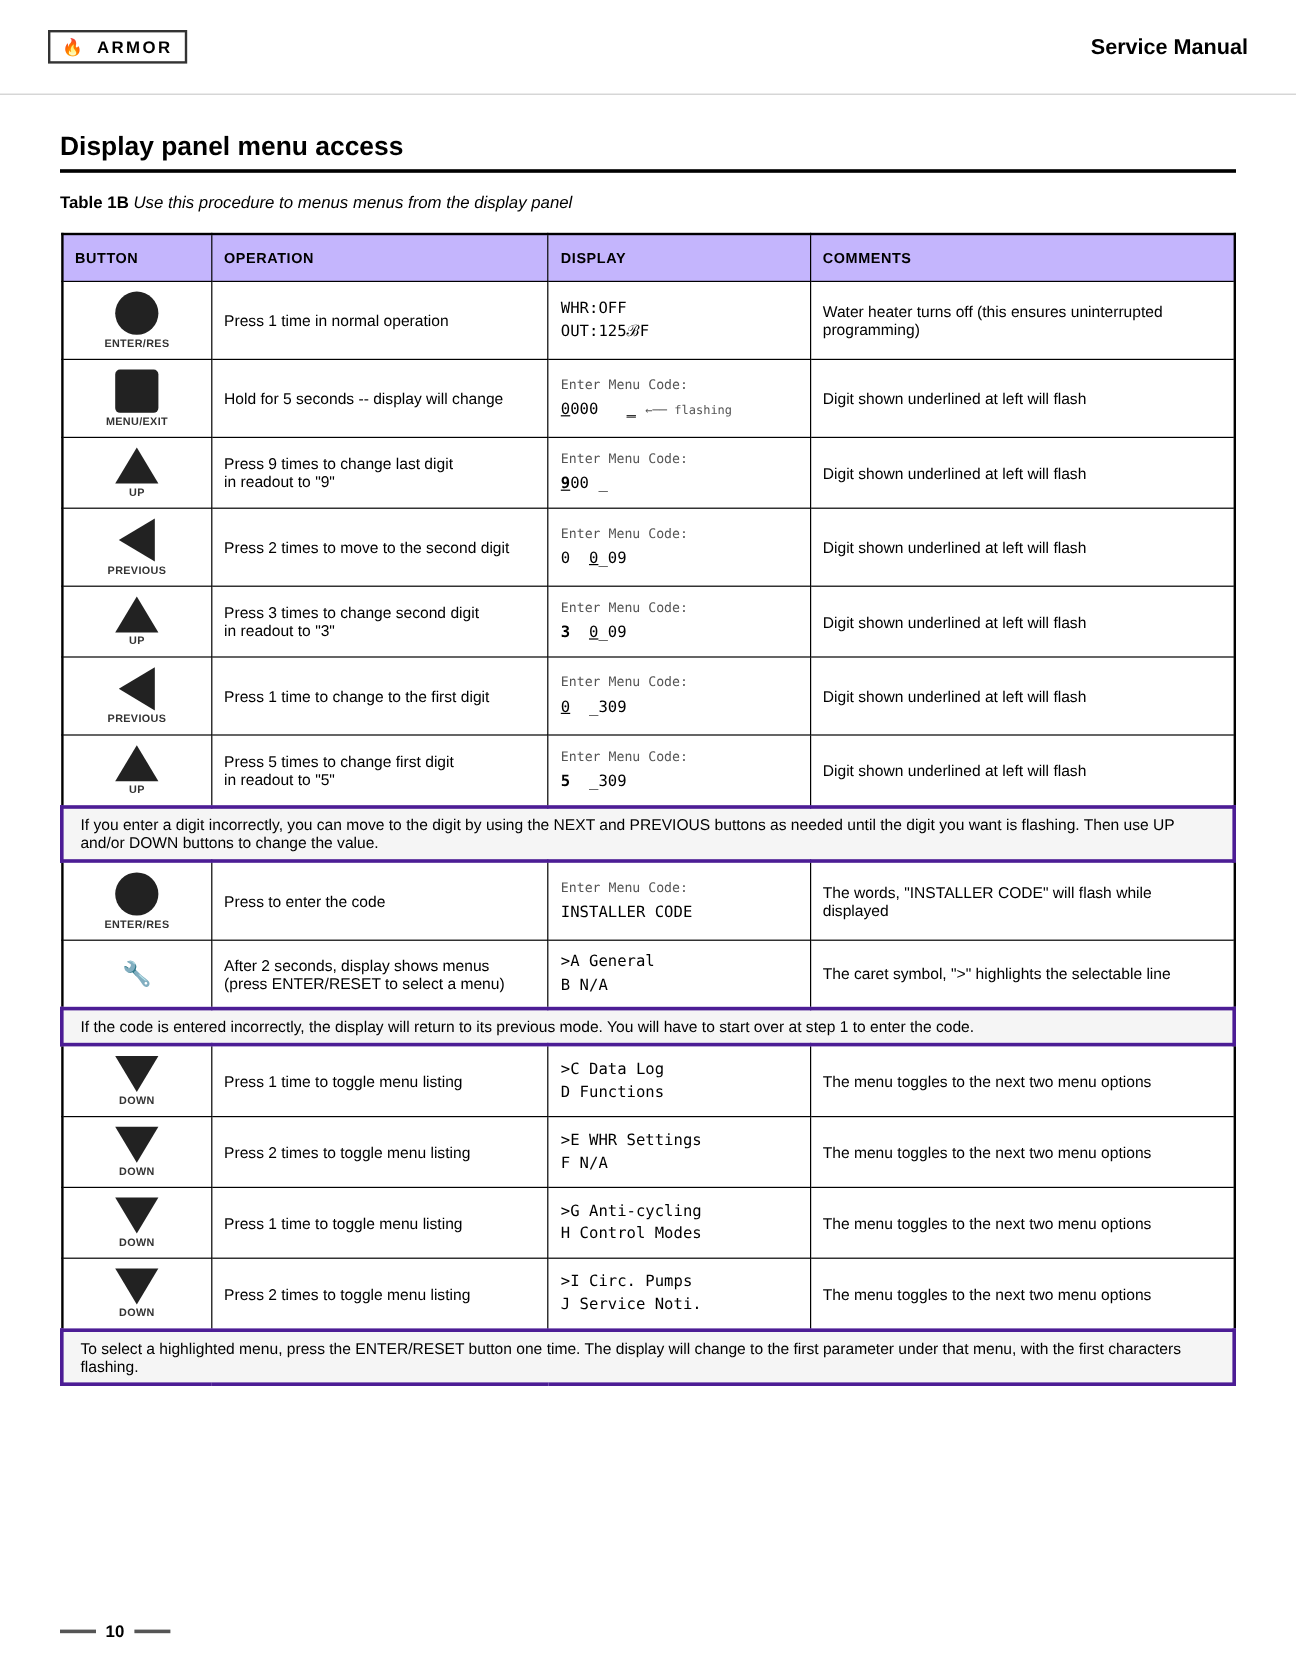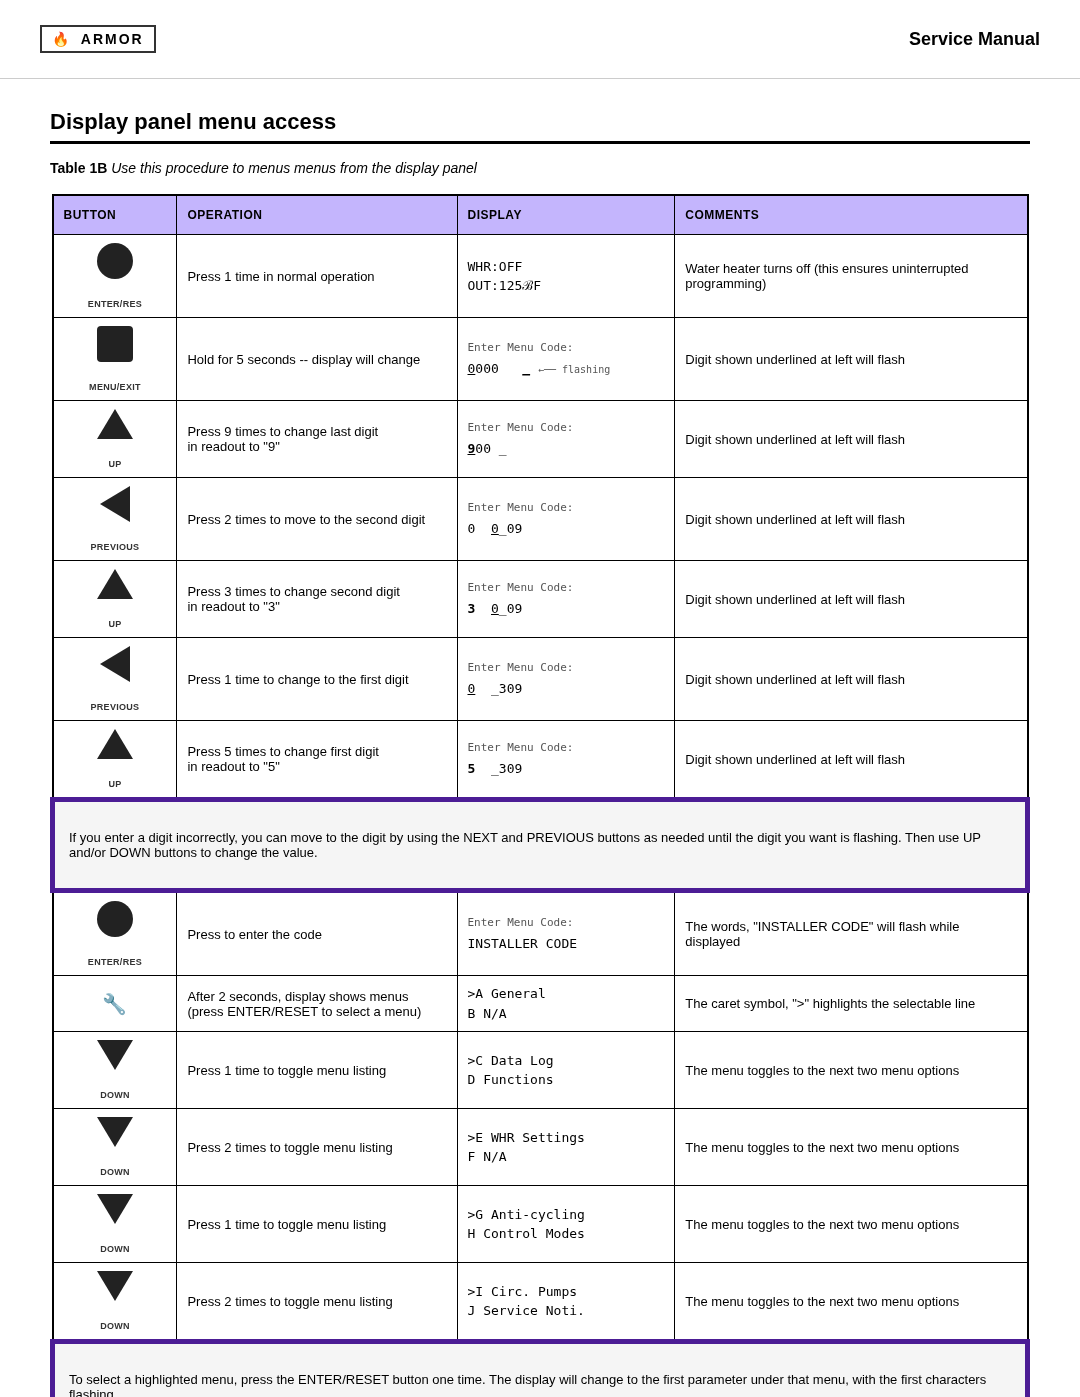--- a/index.html
+++ b/index.html
@@ -100,21 +100,21 @@
     .col-button { width: 120px; }
     .col-operation { width: 270px; }
     .col-display { width: 210px; }
     .col-comments { width: 340px; }
 
     
     .button-cell {
       display: flex;
       flex-direction: column;
       align-items: center;
-      gap: 20px;
+      gap: 2px;
     }
     .btn-circle {
       width: 36px;
       height: 36px;
       background: #222;
       border-radius: 50%;
       display: inline-block;
     }
     .btn-square {
       width: 36px;
@@ -173,22 +173,22 @@
       text-decoration: underline;
     }
     .bold-char {
       font-weight: bold;
     }
 
     
     .info-row td {
       background: #f5f5f5;
       font-size: 13px;
-      padding: 28px 14px;
-      border: 5px solid #4c1d95;
+      padding: 6px 14px;
+      border: 3px solid #4c1d95;
     }
 
     
     .page-footer {
       position: absolute;
       bottom: 30px;
       left: 50px;
       display: flex;
       align-items: center;
       gap: 8px;
@@ -407,20 +407,25 @@
         <td>After 2 seconds, display shows menus (press ENTER/RESET to select a menu)</td>
         <td>
           <div class="display-box">
             <div>&gt;A General</div>
             <div>B N/A</div>
           </div>
         </td>
         <td>The caret symbol, "&gt;" highlights the selectable line</td>
       </tr>
 
+      <tr class="info-row">
+        <td colspan="4">
+          If the code is entered incorrectly, the display will return to its previous mode. You will have to start over at step 1 to enter the code.
+        </td>
+      </tr>
 
       <tr>
         <td>
           <div class="button-cell">
             <span class="btn-triangle-down"></span>
             <span class="btn-label">DOWN</span>
           </div>
         </td>
         <td>Press 1 time to toggle menu listing</td>
         <td>

